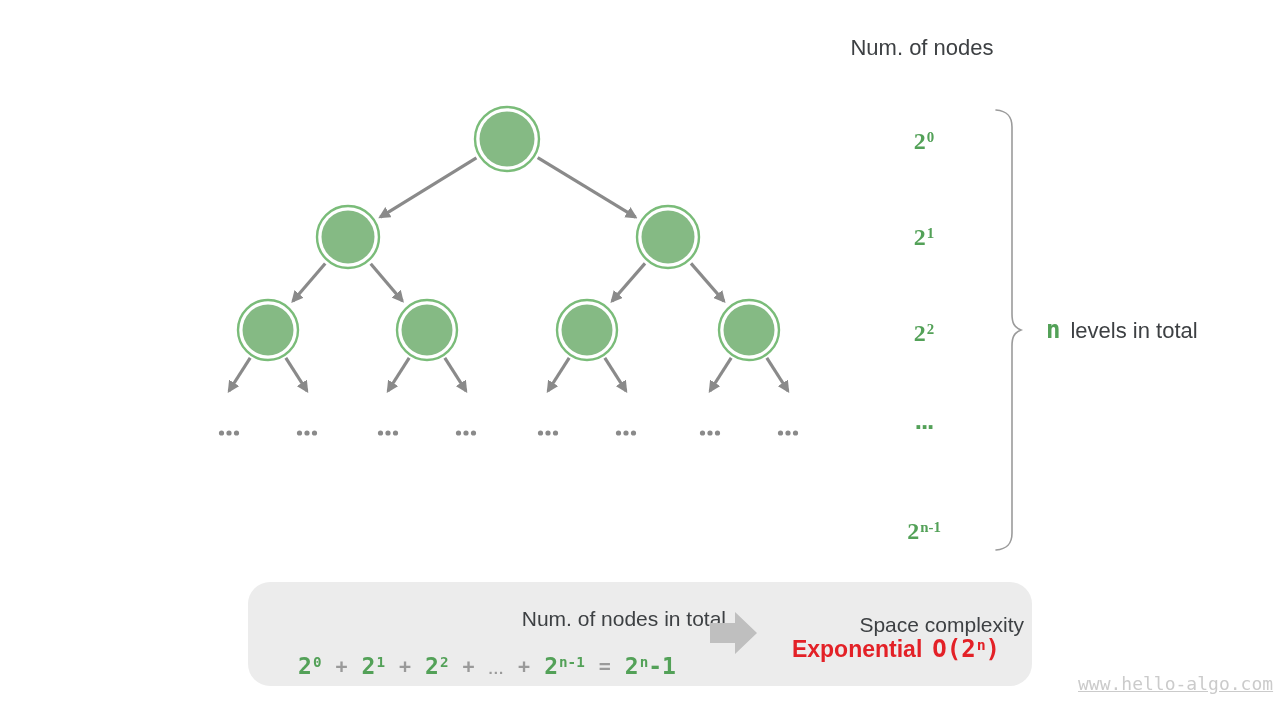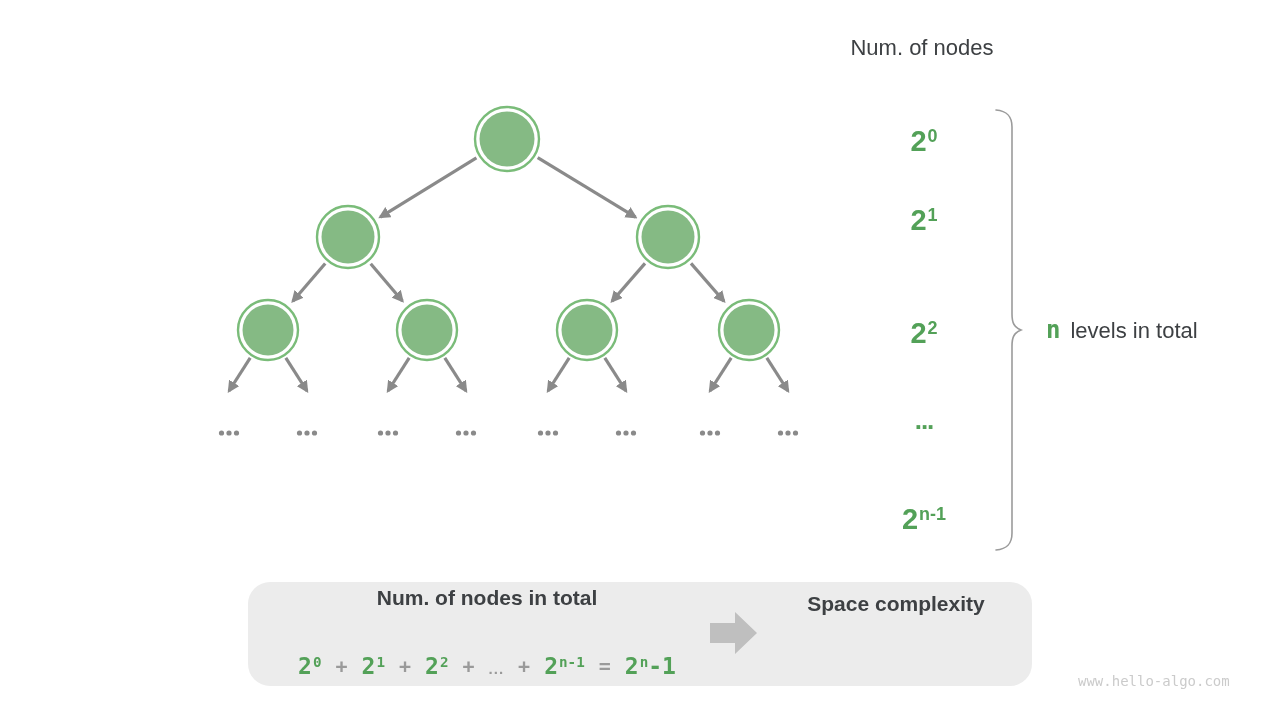--- a/index.html
+++ b/index.html
@@ -12,53 +12,53 @@
   #arw path{fill:var(--edge);}
   .node-outer{fill:#ffffff;stroke:var(--node_ring);stroke-width:2.4;}
   .node-inner{fill:var(--node_fill);}
   .dotc{fill:var(--edge);}
   .brace{fill:none;stroke:var(--brace);stroke-width:1.6;stroke-linecap:round;}
 
   
   .header{position:absolute;left:922px;top:34px;transform:translateX(-50%);
           text-align:center;font-size:22px;line-height:28px;color:var(--dark);white-space:nowrap;}
   .lvl{position:absolute;left:924px;transform:translate(-50%,-50%);
-       font-family:Liberation Sans, sans-serif;font-weight:bold;font-size:29px;
+       font-family:Liberation Serif, serif;font-weight:bold;font-size:24px;
        color:var(--green_text);white-space:nowrap;}
   .lvl-dots{font-family:"Liberation Sans",sans-serif;font-weight:bold;font-size:26px;
             letter-spacing:-1px;transform:translate(-50%,-78%);}
   .sup{position:relative;top:-0.48em;font-size:0.62em;margin-left:1px;}
 
   .brace-label{position:absolute;left:1046px;top:330px;transform:translateY(-50%);white-space:nowrap;}
   .n-var{font-family:"DejaVu Sans Mono",monospace;font-weight:bold;font-size:24px;
          color:var(--green_text);margin-right:10px;}
   .brace-text{font-size:22px;color:var(--dark);margin-top:20px;}
 
   
   .summary-box{position:absolute;left:248px;top:582px;width:784px;height:104px;
                border-radius:22px;background:var(--box_bg);}
   .sum-left{position:absolute;left:0;top:0;width:478px;height:100%;}
   .sum-right{position:absolute;left:520px;top:0;width:256px;height:100%;margin-top:6px;}
-  .sum-title{position:absolute;top:4px;width:100%;text-align:center;
-             font-weight:bold;font-size:21px;color:var(--dark);white-space:nowrap;}
+  .sum-title{position:absolute;top:25px;width:100%;text-align:right;
+             font-weight:normal;font-size:21px;color:var(--dark);white-space:nowrap;}
   .formula{position:absolute;top:47px;width:100%;text-align:center;white-space:nowrap;
            font-family:"DejaVu Sans Mono",monospace;font-weight:bold;font-size:23px;
            color:var(--green_text);margin-top:24px;}
   .ftok{margin:0 7px;}
   .ftok.op{color:var(--op_gray);font-size:20px;position:relative;top:-1px;}
   .ftok.dots{color:var(--op_gray);font-family:"Liberation Sans",sans-serif;
              font-size:15px;letter-spacing:1px;}
   .block-arrow{position:absolute;left:462px;top:30px;fill:var(--block_arrow);}
   .complexity{position:absolute;top:47px;width:100%;text-align:center;
               color:var(--red);white-space:nowrap;}
   .cword{font-weight:bold;font-size:23px;}
   .cbig{font-family:"DejaVu Sans Mono",monospace;font-weight:bold;font-size:24px;margin-left:10px;}
 
   .watermark{position:absolute;left:1078px;top:673px;
-             font-family:"DejaVu Sans Mono",monospace;font-size:14px;color:var(--watermark);}
+             font-family:"DejaVu Sans Mono",monospace;font-size:18px;color:var(--watermark);text-decoration:underline;}
 </style>
 </head>
 <body>
 
 <div class="canvas">
 
   <svg id="scene" width="1280" height="720" viewBox="0 0 1280 720">
     <defs>
       <marker id="arw" viewBox="0 0 10 10" refX="8" refY="5" markerWidth="12" markerHeight="12" orient="auto" markerUnits="userSpaceOnUse">
         <path d="M0,0 L10,5 L0,10 z"></path>
@@ -136,37 +136,40 @@
       </g>
     <path class="brace" d="M 996 110 C 1007 111 1012 116 1012 127 L 1012 314 C 1012 323 1014 327 1021 330
              C 1014 333 1012 337 1012 346 L 1012 533 C 1012 544 1007 549 996 550"></path>
   </svg>
 
   <div class="header">
     <div>Num. of nodes</div>
   </div>
 
   <div class="lvl" style="top:141px"><span>2</span><span class="sup">0</span></div>
-  <div class="lvl" style="top:220px"><span>2</span><span class="sup">1</span></div>
+  <div class="lvl" style="top:237px"><span>2</span><span class="sup">1</span></div>
   <div class="lvl" style="top:333px"><span>2</span><span class="sup">2</span></div>
   <div class="lvl lvl-dots" style="top:429px"><span>...</span></div>
-  <div class="lvl" style="top:519px"><span>2</span><span class="sup">n-1</span></div>
+  <div class="lvl" style="top:531px"><span>2</span><span class="sup">n-1</span></div>
 
   <div class="brace-label">
     <span class="n-var">n</span><span class="brace-text">levels in total</span>
   </div>
 
   <div class="summary-box">
     <div class="sum-left">
       <div class="sum-title">Num. of nodes in total</div>
       <div class="formula" id="formula"><span class="ftok term">2<span class="sup">0</span></span><span class="ftok op">+</span><span class="ftok term">2<span class="sup">1</span></span><span class="ftok op">+</span><span class="ftok term">2<span class="sup">2</span></span><span class="ftok op">+</span><span class="ftok dots">...</span><span class="ftok op">+</span><span class="ftok term">2<span class="sup">n-1</span></span><span class="ftok op">=</span><span class="ftok term">2<span class="sup">n</span>-1</span></div>
     </div>
     <svg class="block-arrow" width="47" height="42" viewBox="0 0 47 42">
       <polygon points="0,11 25,11 25,0 47,21 25,42 25,31 0,31"></polygon>
     </svg>
     <div class="sum-right">
       <div class="sum-title">Space complexity</div>
+      <div class="complexity">
+        <span class="cword">Exponential</span><span class="cbig"><span>O(2</span><span class="sup">n</span><span>)</span></span>
+      </div>
     </div>
   </div>
 
   <div class="watermark">www.hello-algo.com</div>
 
 </div>
 
 </body></html>

